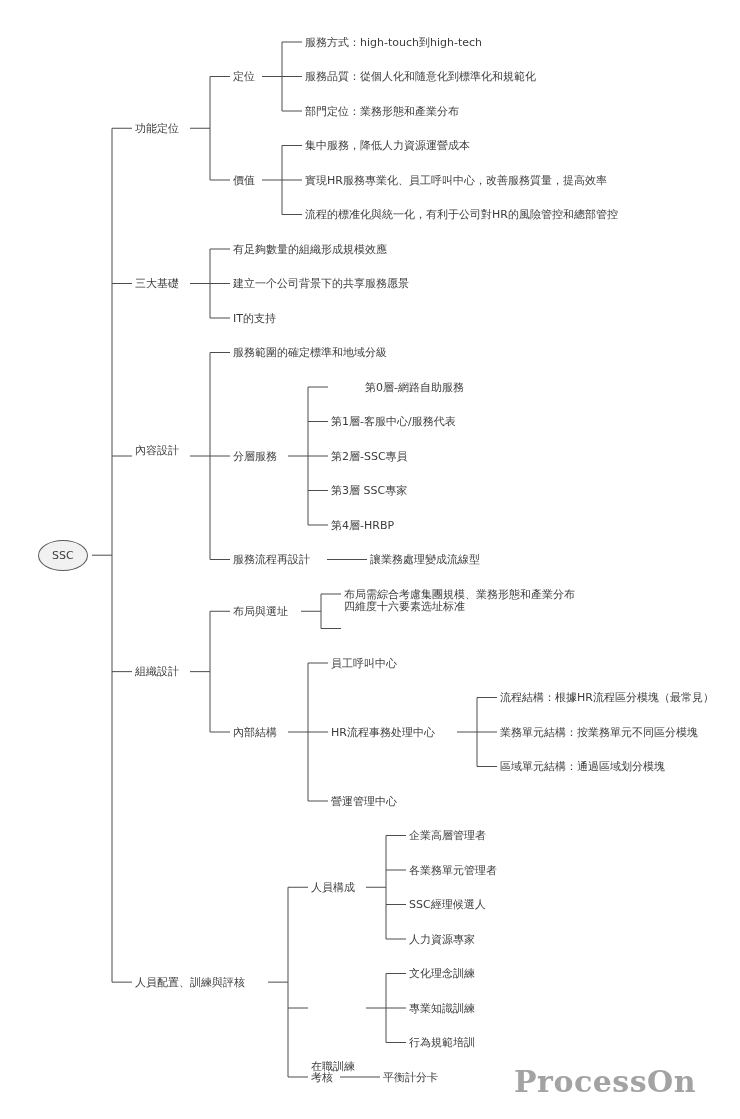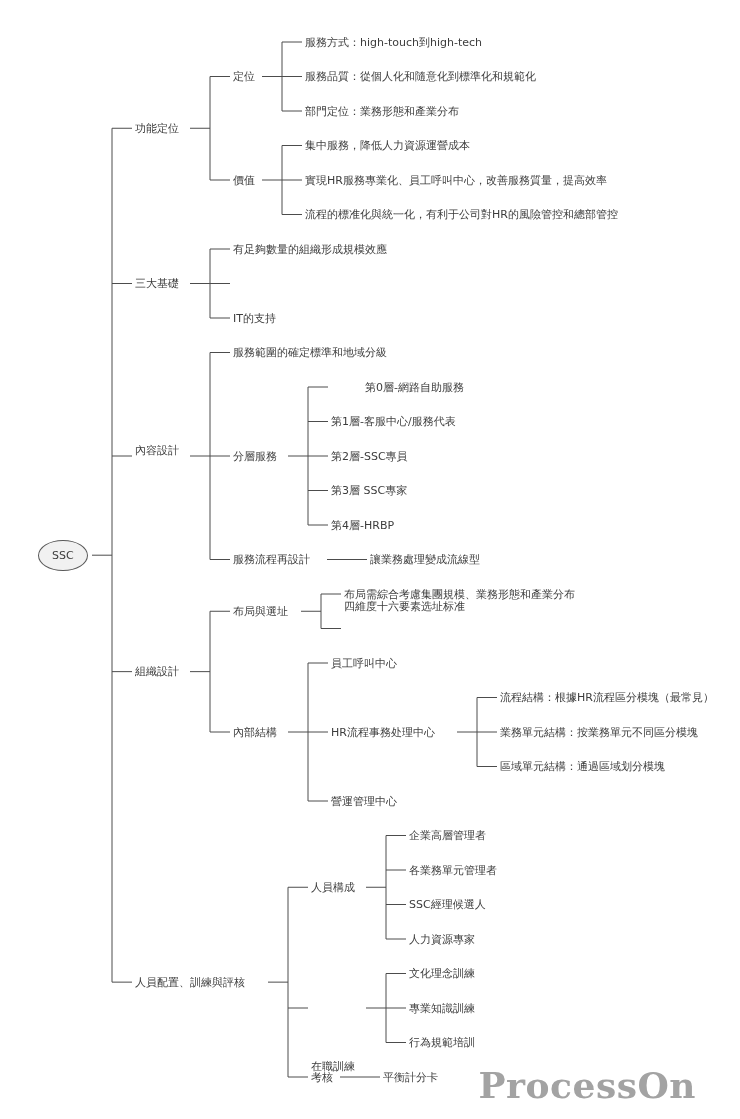--- a/index.html
+++ b/index.html
@@ -20,21 +20,21 @@
   .node.root{
     border:1px solid var(--root-border,#5a5a5a);
     background:var(--root-fill,#f1f1f1);
     border-radius:50%;
     padding:6px 13px;
     text-align:center;
   }
   .watermark{
     position:absolute;right:44px;top:1064px;
     font-family:"DejaVu Serif","Liberation Serif",serif;
-    font-weight:bold;font-size:36px;letter-spacing:.5px;
+    font-weight:bold;font-size:30px;letter-spacing:.5px;
     color:var(--watermark,#a3a3a3);
     user-select:none;
     margin-left:19px;
   }
 </style>
 </head>
 <body>
 
 <div id="mindmap-canvas">
   <svg id="connectors" xmlns="http://www.w3.org/2000/svg">
@@ -121,20 +121,21 @@
     <div class="node" style="left: 230px; top: 68px;">定位</div>
     <div class="node" style="left: 302px; top: 33.5px;">服務方式：high-touch到high-tech</div>
     <div class="node" style="left: 302px; top: 68px;">服務品質：從個人化和隨意化到標準化和規範化</div>
     <div class="node" style="left: 302px; top: 102.5px;">部門定位：業務形態和產業分布</div>
     <div class="node" style="left: 230px; top: 171.5px;">價值</div>
     <div class="node" style="left: 302px; top: 137px;">集中服務，降低人力資源運營成本</div>
     <div class="node" style="left: 302px; top: 171.5px;">實現HR服務專業化、員工呼叫中心，改善服務質量，提高效率</div>
     <div class="node" style="left: 302px; top: 206px;">流程的標准化與統一化，有利于公司對HR的風險管控和總部管控</div>
     <div class="node" style="left: 132px; top: 275px;">三大基礎</div>
     <div class="node" style="left: 230px; top: 240.5px;">有足夠數量的組織形成規模效應</div>
+    <div class="node" style="left: 230px; top: 275px;">建立一个公司背景下的共享服務愿景</div>
     <div class="node" style="left: 230px; top: 309.5px;">IT的支持</div>
     <div class="node" style="left: 132px; top: 442px;">內容設計</div>
     <div class="node" style="left: 230px; top: 344px;">服務範圍的確定標準和地域分級</div>
     <div class="node" style="left: 230px; top: 447.5px;">分層服務</div>
     <div class="node" style="left: 328px; top: 378.5px; margin-left: 34px;">第0層-網路自助服務</div>
     <div class="node" style="left: 328px; top: 413px;">第1層-客服中心/服務代表</div>
     <div class="node" style="left: 328px; top: 447.5px;">第2層-SSC專員</div>
     <div class="node" style="left: 328px; top: 482px;">第3層 SSC專家</div>
     <div class="node" style="left: 328px; top: 516.5px;">第4層-HRBP</div>
     <div class="node" style="left: 230px; top: 551px;">服務流程再設計</div>

